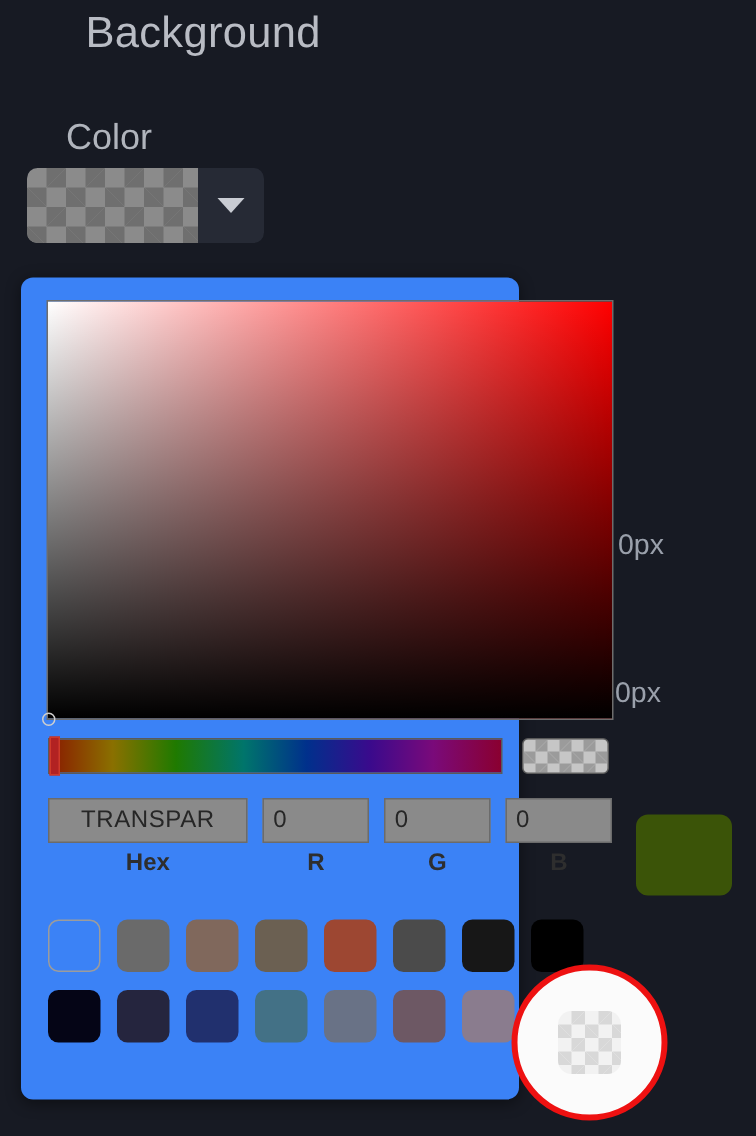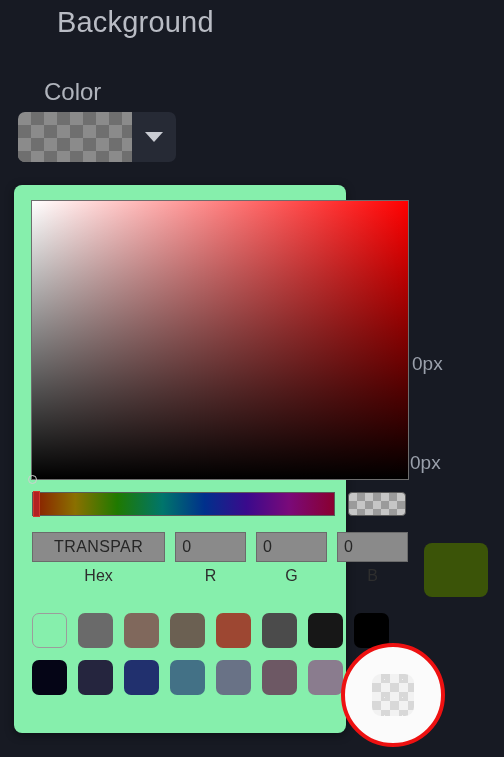--- a/index.html
+++ b/index.html
@@ -94,21 +94,21 @@
     border-radius: 8px;
   }
 
   
   #color-picker-panel {
     position: absolute;
     left: 14px;
     top: 185px;
     width: 332px;
     height: 548px;
-    background: #86efac;
+    background: #3b82f6;
     border-radius: 8px;
     box-shadow: 0 2px 10px rgba(0,0,0,0.45);
   }
 
   #sv-area {
     position: absolute;
     left: 18px;
     top: 16px;
     width: 376px;
     height: 278px;
@@ -197,20 +197,21 @@
     font-size: 16px;
     padding: 0 6px;
     outline: none;
   }
   .field-group.hex .field-input { text-align: center; letter-spacing: 0.4px; }
   .field-group.num .field-input { text-align: left; }
   .field-caption {
     margin-top: 5px;
     font-size: 16px;
     color: #2e2e2e;
+    font-weight: bold;
   }
 
   #swatch-grid {
     position: absolute;
     left: 18px;
     top: 428px;
     width: 376px;
     display: flex;
     flex-direction: column;
     gap: 12px;

